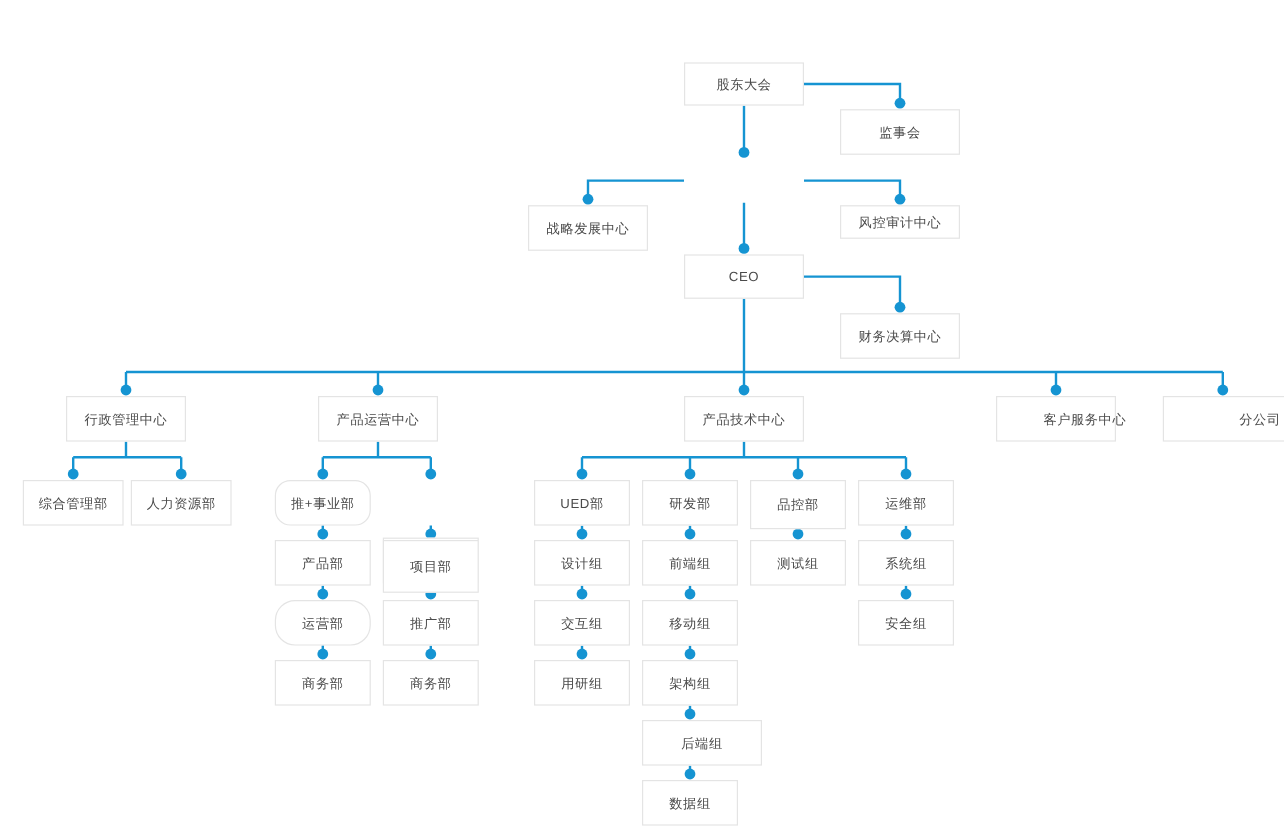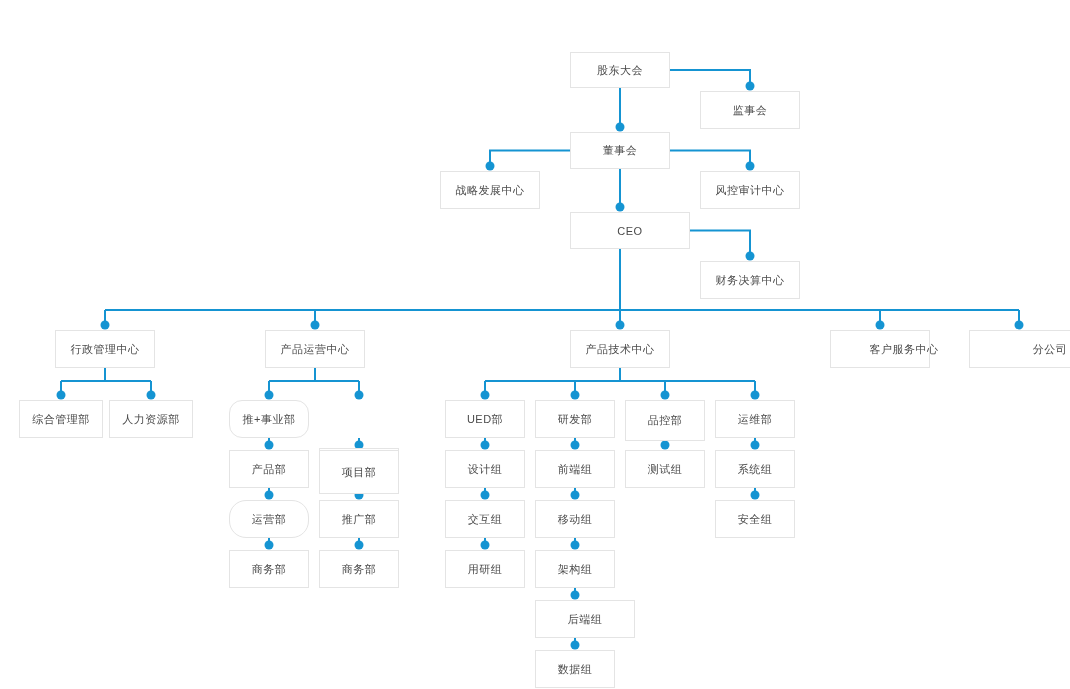--- a/index.html
+++ b/index.html
@@ -74,24 +74,23 @@
       <circle cx="575" cy="545" r="4.5" fill="#1594d2"></circle>
       <circle cx="575" cy="595" r="4.5" fill="#1594d2"></circle>
       <circle cx="575" cy="645" r="4.5" fill="#1594d2"></circle>
       <circle cx="665" cy="445" r="4.5" fill="#1594d2"></circle>
       <circle cx="755" cy="445" r="4.5" fill="#1594d2"></circle>
       <circle cx="755" cy="495" r="4.5" fill="#1594d2"></circle>
     </svg>
   <div class="node-layer">
       <div class="node" style="left: 570px; top: 52px; width: 100px; height: 36px;">股东大会</div>
       <div class="node" style="left: 700px; top: 91px; width: 100px; height: 38px;">监事会</div>
-      <div class="node" style="left: 570px; top: 132px; width: 100px; height: 37px;">董事会</div>
       <div class="node" style="left: 440px; top: 171px; width: 100px; height: 38px;">战略发展中心</div>
-      <div class="node" style="left: 700px; top: 171px; width: 100px; height: 38px;">风控审计中心</div>
-      <div class="node" style="left: 570px; top: 212px; width: 120px; height: 37px;">CEO</div>
+      <div class="node" style="left: 700px; top: 171px; width: 100px; height: 28px;">风控审计中心</div>
+      <div class="node" style="left: 570px; top: 212px; width: 100px; height: 37px;">CEO</div>
       <div class="node" style="left: 700px; top: 261px; width: 100px; height: 38px;">财务决算中心</div>
       <div class="node" style="left: 55px; top: 330px; width: 100px; height: 38px;">行政管理中心</div>
       <div class="node" style="left: 265px; top: 330px; width: 100px; height: 38px;">产品运营中心</div>
       <div class="node" style="left: 570px; top: 330px; width: 100px; height: 38px;">产品技术中心</div>
       <div class="node" style="left: 830px; top: 330px; width: 100px; height: 38px; padding-left: 48px;">客户服务中心</div>
       <div class="node" style="left: 969px; top: 330px; width: 124px; height: 38px; padding-left: 38px;">分公司</div>
       <div class="node" style="left: 19px; top: 400px; width: 84px; height: 38px;">综合管理部</div>
       <div class="node" style="left: 109px; top: 400px; width: 84px; height: 38px;">人力资源部</div>
       <div class="node" style="left: 229px; top: 400px; width: 80px; height: 38px; border-radius: 13px;">推+事业部</div>
       <div class="node" style="left: 319px; top: 400px; width: 80px; height: 38px; margin-top: 48px;">网+事业部</div>

